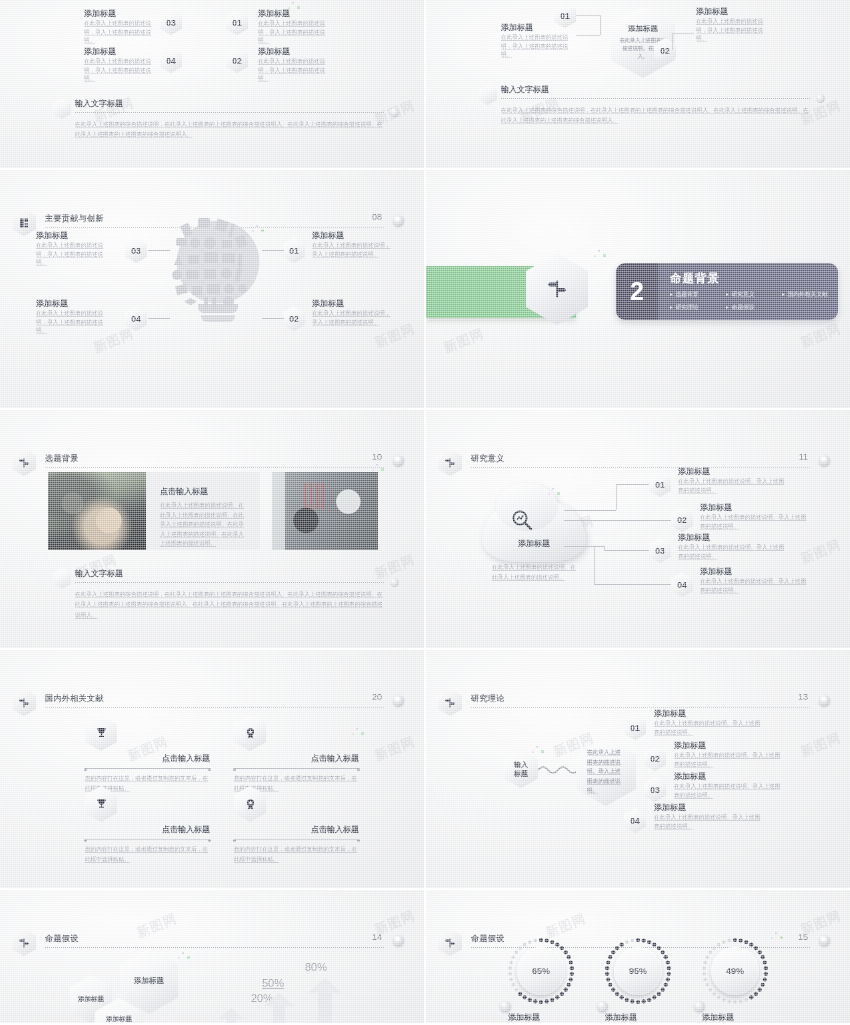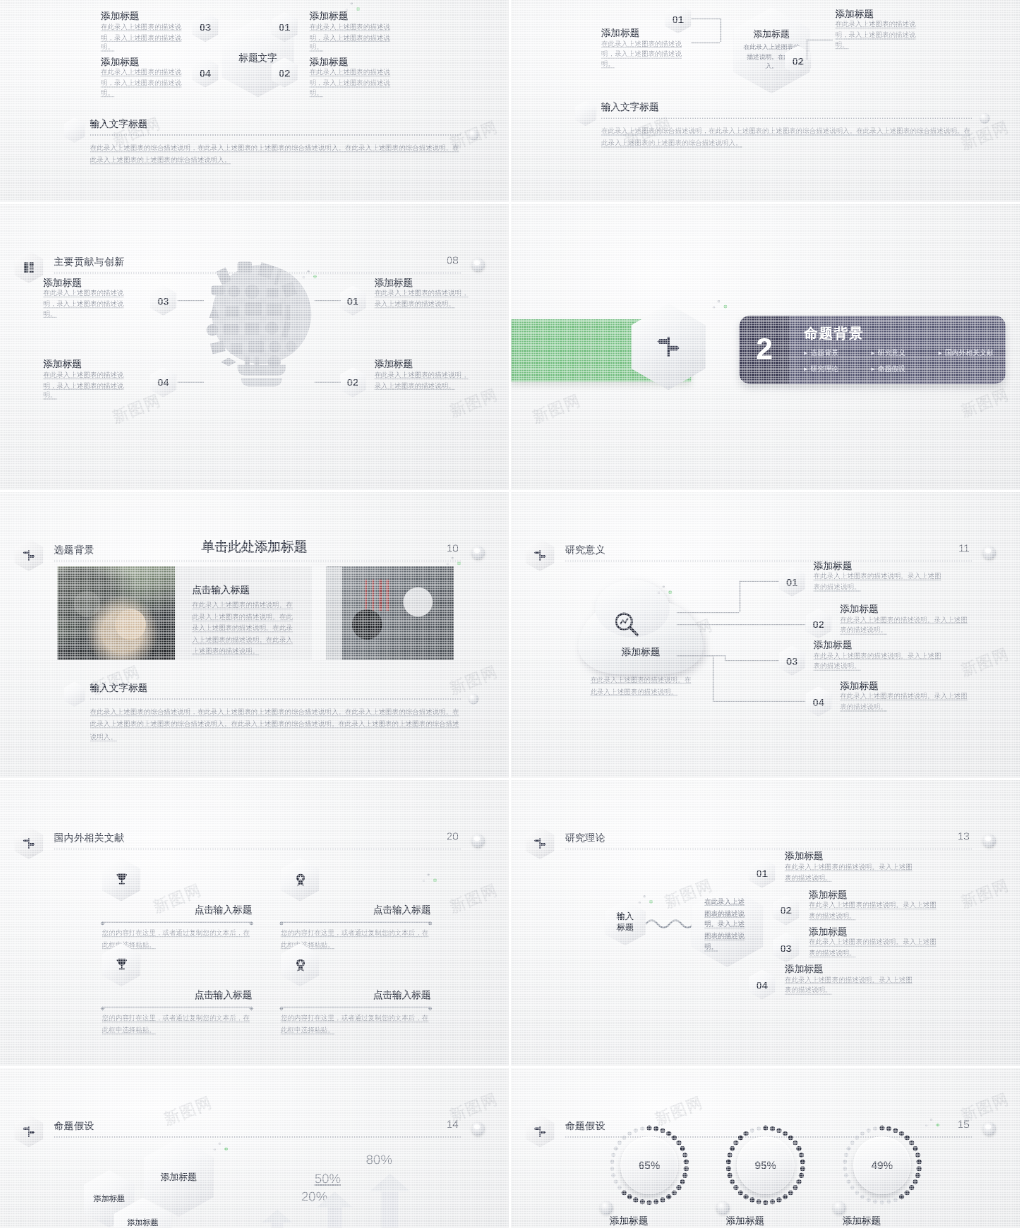--- a/index.html
+++ b/index.html
@@ -215,23 +215,20 @@
 </style>
 </head>
 <body>
 
 <div class="grid">
 
   <div class="slide">
     <div class="wm a">新图网</div>
     <div class="wm b">新图网</div>
 
-    <div class="hex big" style="left:185px;top:15px;width:60px;height:66px;">
-      <span style="font-size:8px">标题文字</span>
-    </div>
     <div class="hex num" style="left:160px;top:10px;">
         <span>03</span>
       </div>
     <div class="hex num" style="left:226px;top:10px;">
         <span>01</span>
       </div>
     <div class="hex num" style="left:160px;top:48px;">
         <span>04</span>
       </div>
     <div class="hex num" style="left:226px;top:48px;">
@@ -449,21 +446,20 @@
             <path d="M11 5 L4 5 L2 7.2 L4 9.4 L11 9.4 Z"></path>
             <path d="M13.2 11 L20 11 L22 13.2 L20 15.4 L13.2 15.4 Z"></path>
           </svg>
       </div>
       <div class="ttl">选题背景</div>
       <div class="dline"></div>
       <div class="pg">10</div>
       <div class="orb"></div>
     </div>
 
-    <div style="position:absolute;left:0;right:0;top:38px;text-align:center;font-size:11px;color:#3e4350;font-weight:bold;">单击此处添加标题</div>
 
     <div class="photo ph1" style="left:48px;top:62px;width:98px;height:78px;"></div>
     <div class="midtxt" style="left:146px;top:62px;width:114px;height:78px;">
       <div style="padding:14px 12px 0 14px;">
         <div class="ttl-b">点击输入标题</div>
         <div class="desc desc-u" style="margin-top:4px;line-height:1.7;">在此录入上述图表的描述说明。在此录入上述图表的描述说明。在此录入上述图表的描述说明。在此录入上述图表的描述说明。在此录入上述图表的描述说明。</div>
       </div>
     </div>
     <div class="photo ph2" style="left:272px;top:62px;width:106px;height:78px;"></div>
     <div class="dots" style="left:372px;top:54px;">

